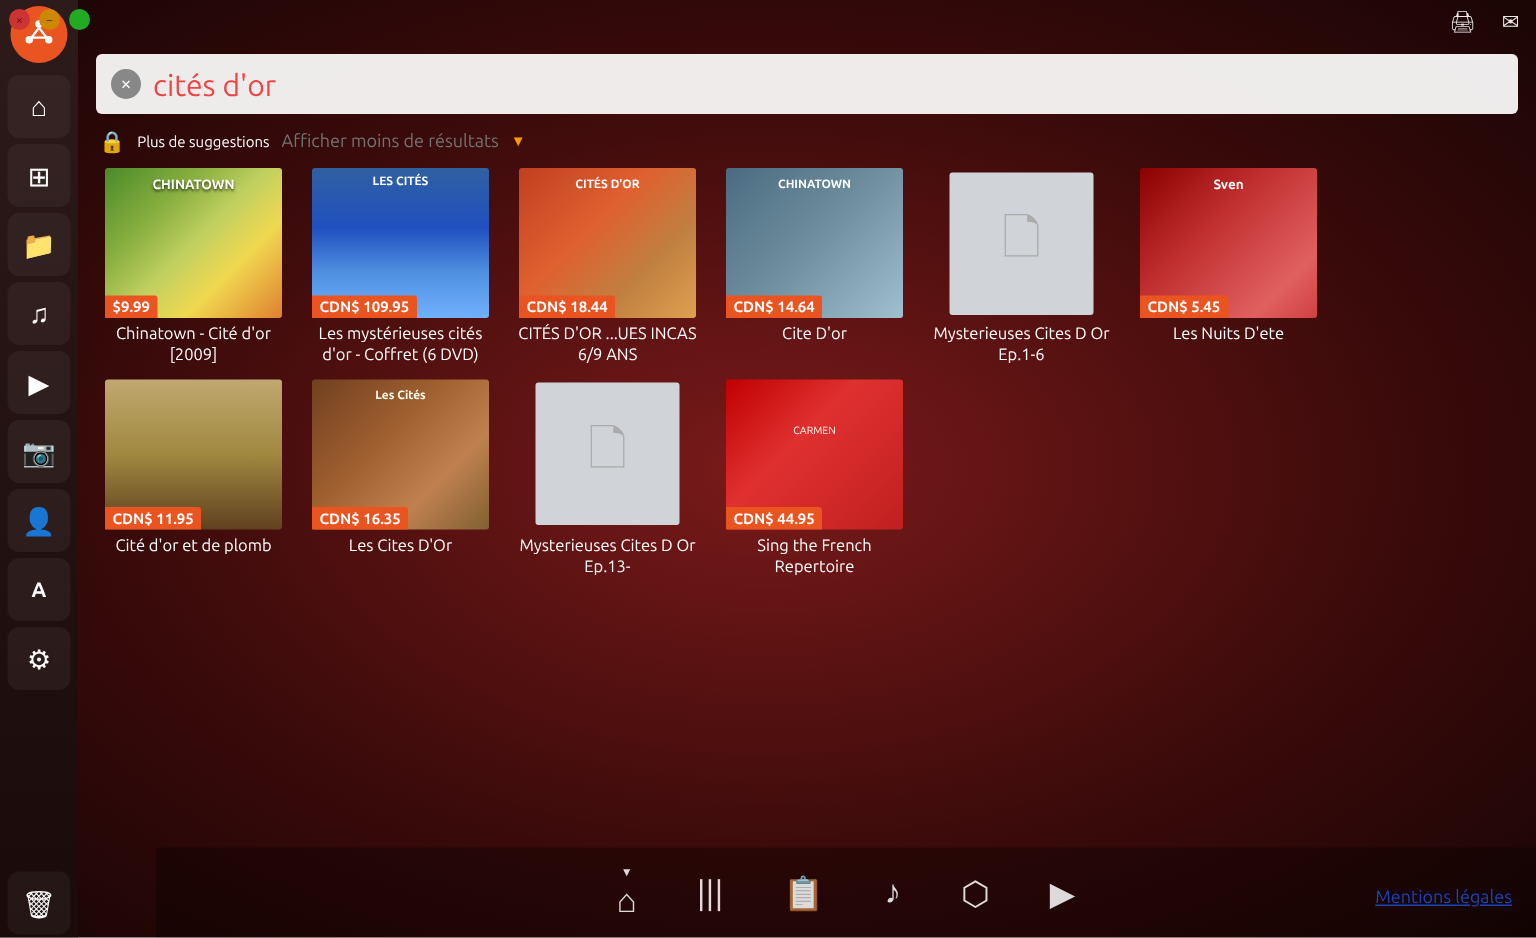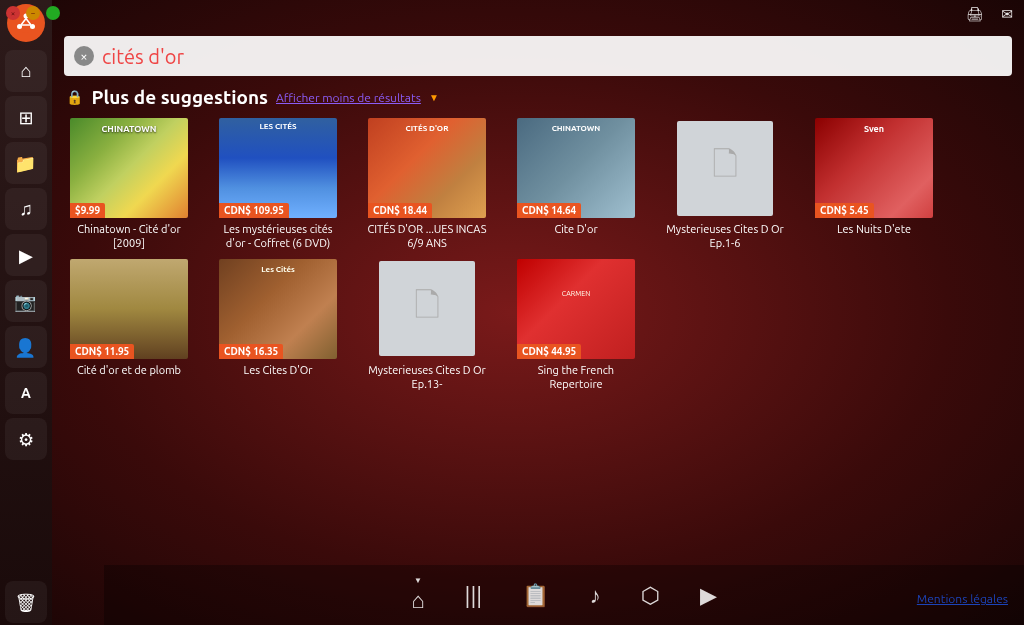--- a/index.html
+++ b/index.html
@@ -140,37 +140,36 @@
       align-items: center;
       gap: 8px;
       margin-bottom: 10px;
       padding-left: 2px;
     }
     .lock-icon {
       font-size: 14px;
       color: #ddd;
     }
     .plus-suggestions {
-      font-size: 19px;
-      color: #fff;
-      font-weight: 700;
+      font-size: 10px;
+      color: #fff;
+      font-weight: 400;
     }
     .show-less {
       font-size: 12px;
-      color: #8b5cf6;
-      cursor: pointer;
-      text-decoration: underline;
+      color: #737373;
+      cursor: pointer;
     }
     .dropdown-arrow {
       font-size: 10px;
       color: #f90;
     }
     .products-row {
       display: flex;
-      gap: 19px;
+      gap: 8px;
       margin-bottom: 8px;
     }
     .product-item {
       width: 130px;
       display: flex;
       flex-direction: column;
       align-items: center;
       cursor: pointer;
     }
     .product-cover {

